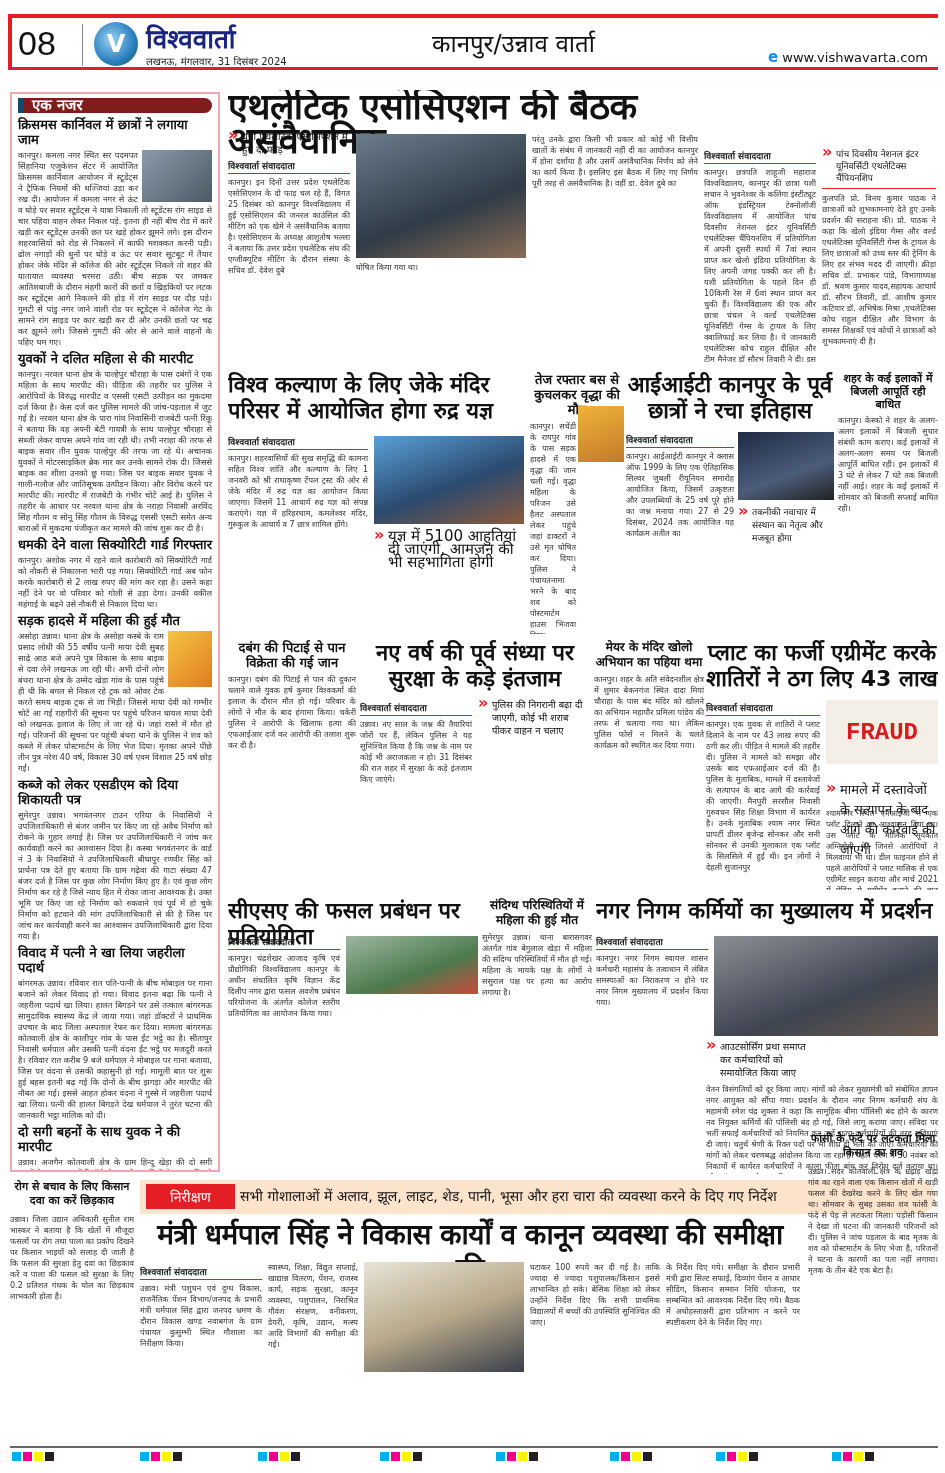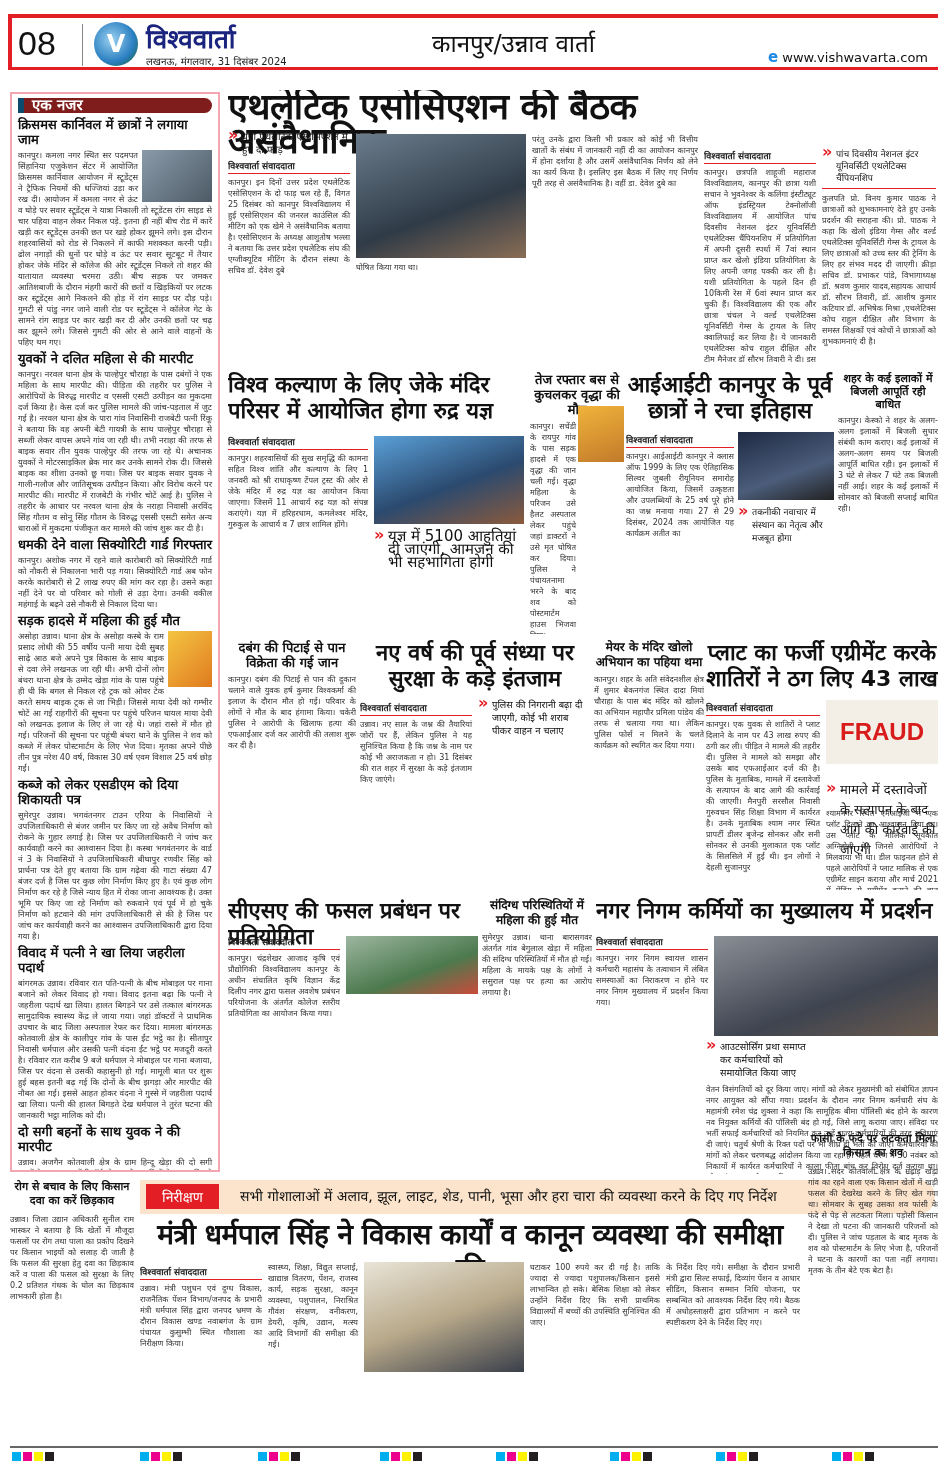--- a/index.html
+++ b/index.html
@@ -26,21 +26,21 @@
 .h2{font-size:22px;font-weight:bold;line-height:26px;color:#111}
 .h3{font-size:13px;font-weight:bold;line-height:15px;color:#111;text-align:center}
 .byline{font-size:9px;font-weight:bold;border-bottom:1px solid #e31e24;padding-bottom:1px;margin:3px 0}
 .body{font-size:8px;line-height:11px;color:#333;text-align:justify}
 .photo{background:linear-gradient(160deg,#6b7c8c,#2f3b47 60%,#8a6d55);position:absolute}
 .kicker{font-size:10px;line-height:13px;color:#111;padding-left:14px;position:relative}
 .kicker:before{content:"»";color:#e31e24;font-weight:bold;font-size:16px;position:absolute;left:0;top:-2px}
 .rule{border-top:1px solid #999}
 
 .inspect{position:absolute;left:140px;top:1180px;width:795px;height:34px;background:#fce4cc;border-radius:0 16px 16px 0}
-.inspect .tag{position:absolute;left:6px;top:4px;background:#e31e24;color:#fff;font-size:14px;padding:3px 16px}
+.inspect .tag{position:absolute;left:6px;top:4px;background:#e31e24;color:#fff;font-size:14px;padding:3px 24px}
 .inspect .txt{position:absolute;left:100px;top:6px;font-size:14px;color:#111}
 .cmyk{position:absolute;top:1452px;display:flex;gap:2px}
 .cmyk span{width:9px;height:9px;display:inline-block}
 </style>
 </head>
 <body>
 
 <div class="masthead">
   <div class="pageno">08</div>
   <div class="sep"></div>
@@ -159,21 +159,21 @@
   <div class="h3" style="font-size:12px">मेयर के मंदिर खोलो अभियान का पहिया थमा</div>
   <div class="body" style="margin-top:4px">कानपुर। शहर के अति संवेदनशील क्षेत्र में शुमार बेकनगंज स्थित दादा मियां चौराहा के पास बंद मंदिर को खोलने का अभियान महापौर प्रमिला पांडेय की तरफ से चलाया गया था। लेकिन पुलिस फोर्स न मिलने के चलते कार्यक्रम को स्थगित कर दिया गया।</div>
 </div>
 
 <div class="block" style="left:706px;top:640px;width:232px;height:250px">
   <div class="h2" style="text-align:center">प्लाट का फर्जी एग्रीमेंट करके शातिरों ने ठग लिए 43 लाख</div>
   <div style="position:absolute;left:0;top:58px;width:114px">
     <div class="byline">विश्ववार्ता संवाददाता</div>
     <div class="body">कानपुर। एक युवक से शातिरों ने प्लाट दिलाने के नाम पर 43 लाख रुपए की ठगी कर ली। पीड़ित ने मामले की तहरीर दी। पुलिस ने मामले को समझा और उसके बाद एफआईआर दर्ज की है। पुलिस के मुताबिक, मामले में दस्तावेजों के सत्यापन के बाद आगे की कार्रवाई की जाएगी। मैनपुरी सरसौल निवासी गुरुवचन सिंह शिक्षा विभाग में कार्यरत है। उनके मुताबिक श्याम नगर स्थित प्रापर्टी डीलर बृजेन्द्र सोनकर और सनी सोनकर से उनकी मुलाकात एक प्लॉट के सिलसिले में हुई थी। इन लोगों ने देहली सुजानपुर</div>
   </div>
-  <div style="position:absolute;left:120px;top:60px;width:112px;height:64px;background:#f3efe6;display:flex;align-items:center;justify-content:center;color:#d81b1b;font-weight:bold;font-size:24px;font-family:Liberation Sans, sans-serif">FRAUD</div>
+  <div style="position:absolute;left:120px;top:60px;width:112px;height:64px;background:#f3efe6;display:flex;align-items:center;justify-content:center;color:#d81b1b;font-weight:bold;font-size:24px;font-family:Liberation Mono, monospace">FRAUD</div>
   <div class="kicker" style="position:absolute;left:120px;top:140px;width:112px;font-size:13px;line-height:20px">मामले में दस्तावेजों के सत्यापन के बाद आगे की कार्रवाई की जाएगी</div>
   <div class="body" style="position:absolute;left:120px;top:168px;width:112px">श्यामनगर स्थित एमआईजी में एक प्लॉट दिलाने का आश्वासन दिया था। उस प्लॉट के मालिक सूर्यकांत अग्निहोत्री थे। जिनसे आरोपियों ने मिलवाया भी था। डील फाइनल होने से पहले आरोपियों ने प्लाट मालिक से एक एग्रीमेंट साइन कराया और मार्च 2021 में पेंडिंग से एग्रीमेंट कराने की बात बोलकर 25 लाख रुपए ले लिए।</div>
 </div>
 
 <div class="block" style="left:228px;top:898px;width:250px;height:276px">
   <div class="h2">सीएसए की फसल प्रबंधन पर प्रतियोगिता</div>
   <div style="position:absolute;left:0;top:34px;width:112px">
     <div class="byline">विश्ववार्ता संवाददाता</div>
     <div class="body">कानपुर। चंद्रशेखर आजाद कृषि एवं प्रौद्योगिकी विश्वविद्यालय कानपुर के अधीन संचालित कृषि विज्ञान केंद्र दिलीप नगर द्वारा फसल अवशेष प्रबंधन परियोजना के अंतर्गत कोलेज स्तरीय प्रतियोगिता का आयोजन किया गया।</div>
   </div>

